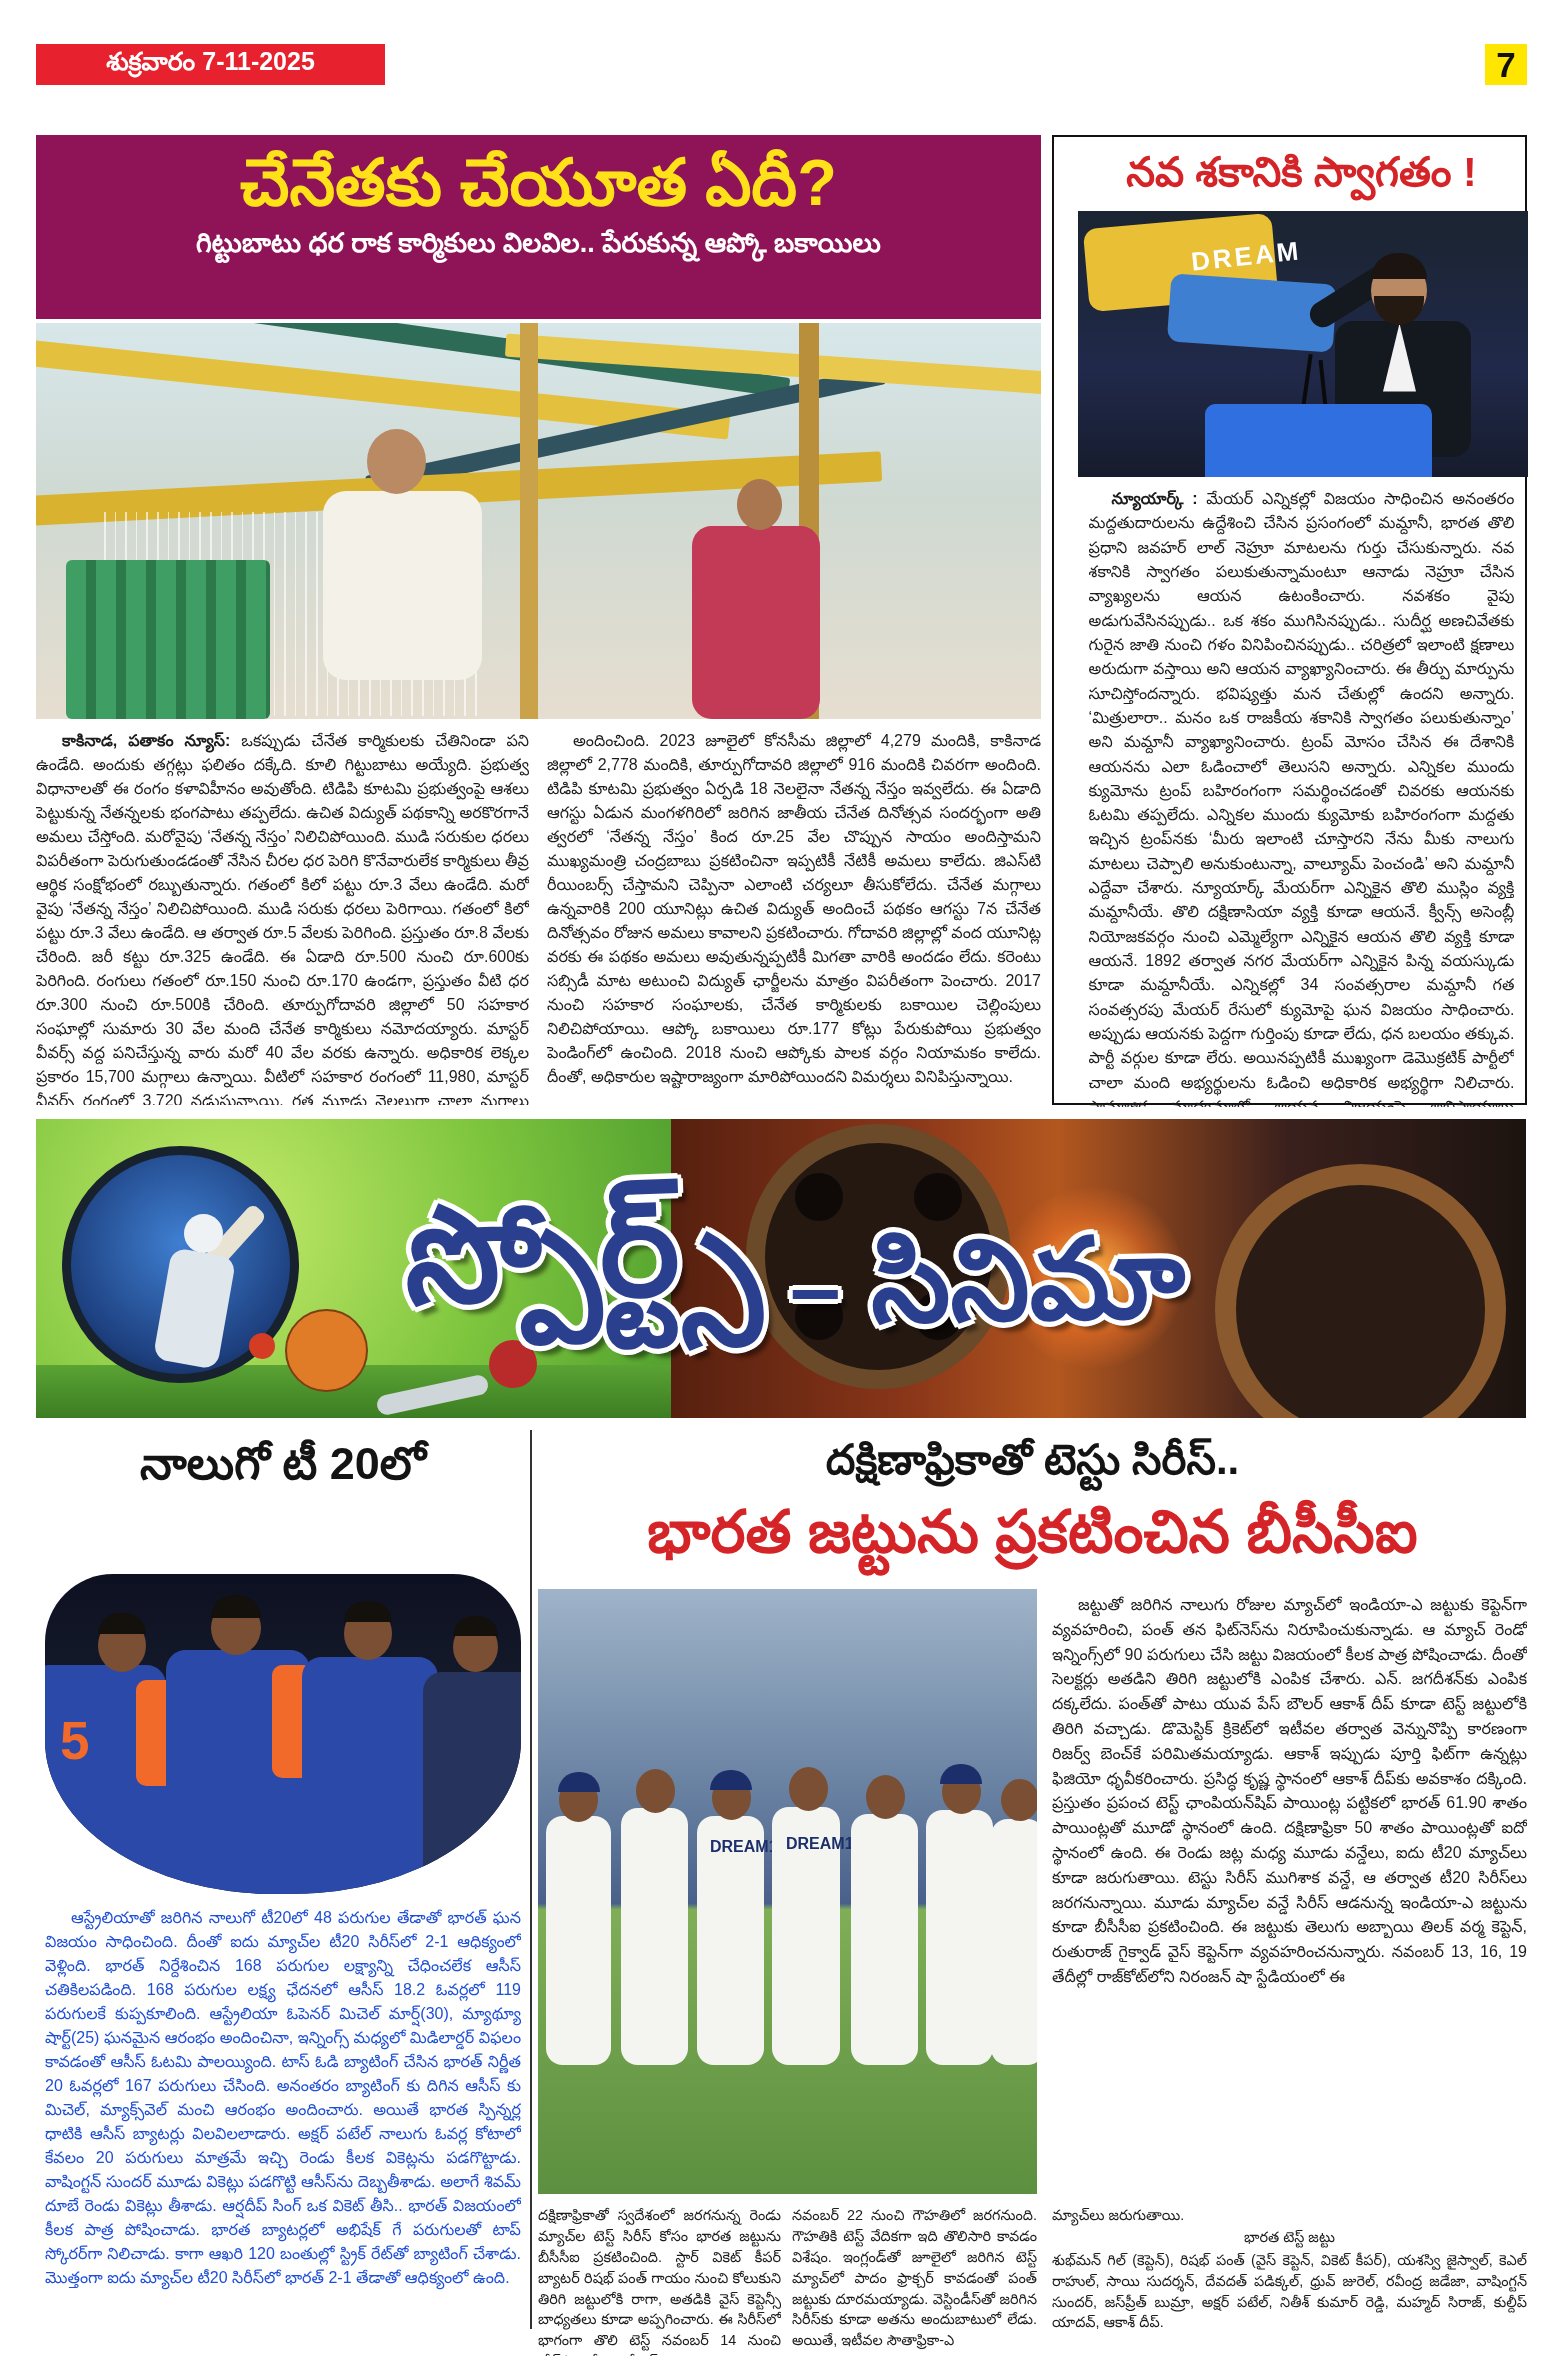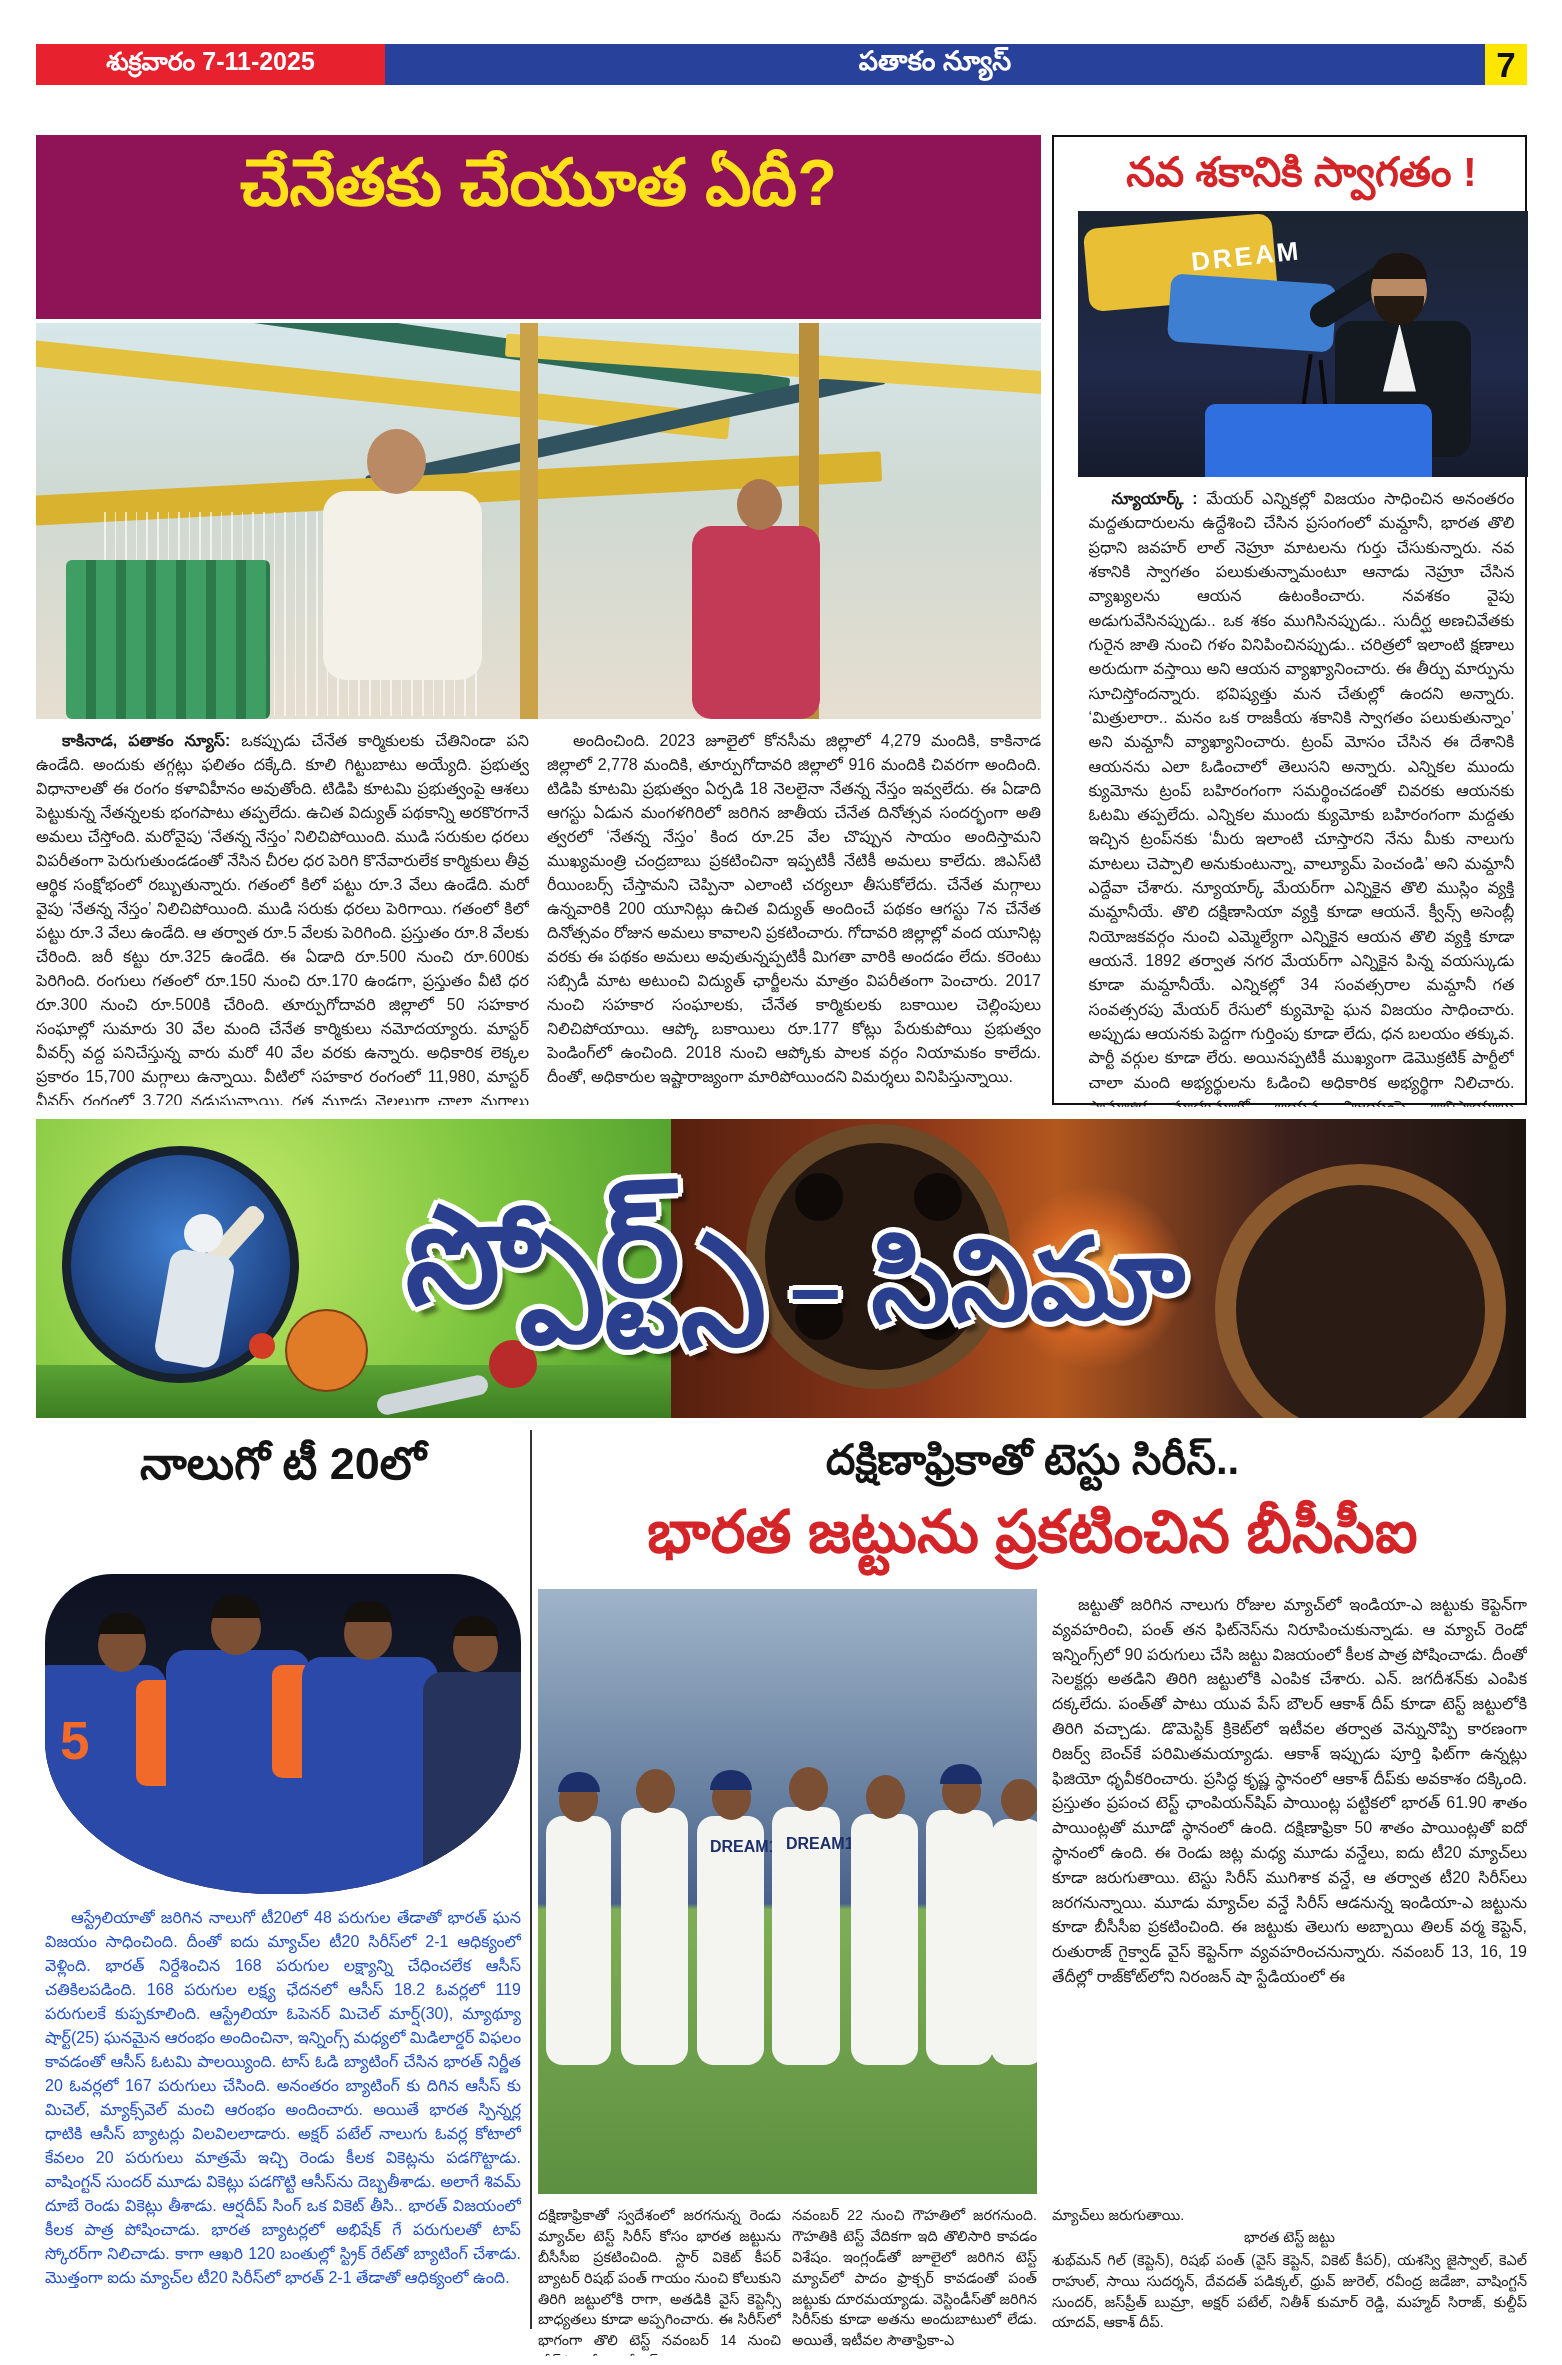--- a/index.html
+++ b/index.html
@@ -133,29 +133,27 @@
   .squad-header{text-align:center;font-weight:normal;margin:1.5px 0;}
 </style>
 </head>
 <body>
 
 <div id="page">
 
   <div class="abs hdr-red">
     <span>శుక్రవారం  7-11-2025</span>
   </div>
-  <div class="abs hdr-blue">
-    <span>పతాకం న్యూస్</span>
-  </div>
   <div class="abs hdr-page">
     <span>7</span>
   </div>
 
   <div class="abs lead-banner">
     <div class="lead-headline">చేనేతకు చేయూత ఏదీ?</div>
+    <div class="lead-subhead">గిట్టుబాటు ధర రాక కార్మికులు విలవిల..  పేరుకున్న ఆప్కో బకాయిలు</div>
   </div>
 
   <div class="abs photo-weavers">
     <div class="abs pw-beam pw-g1"></div>
     <div class="abs pw-beam pw-y1"></div>
     <div class="abs pw-beam pw-g2"></div>
     <div class="abs pw-beam pw-y2"></div>
     <div class="abs pw-beam pw-y3"></div>
     <div class="abs pw-post1"></div>
     <div class="abs pw-post2"></div>

